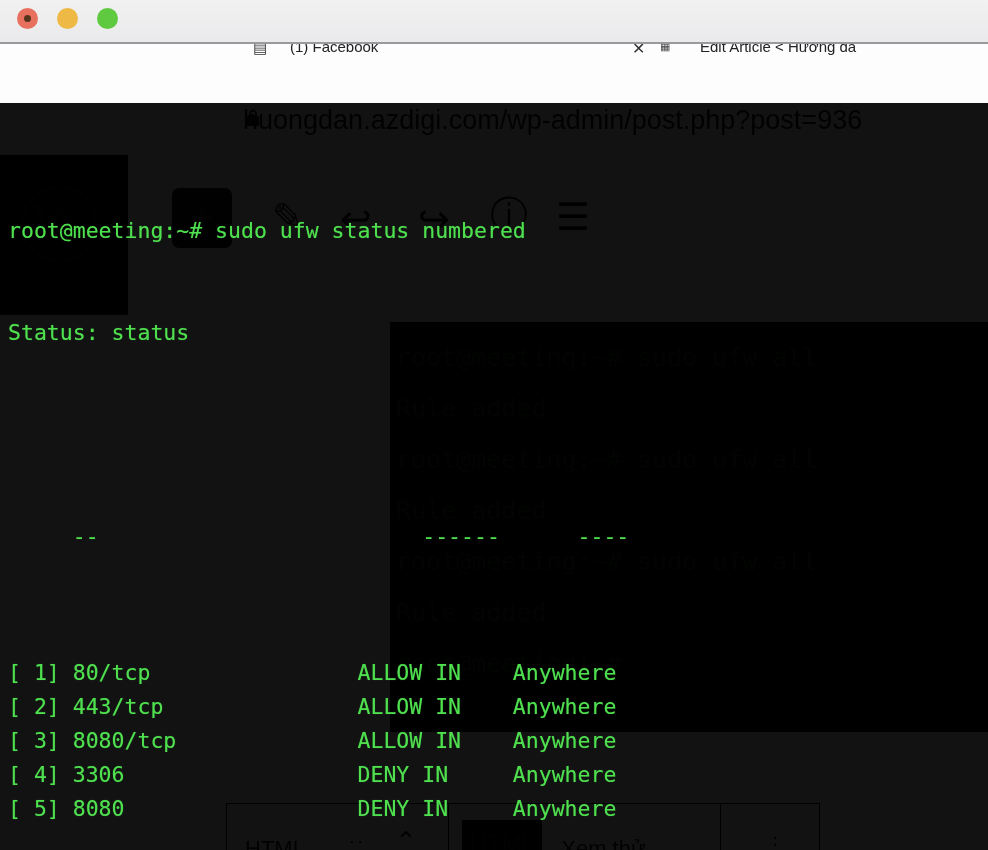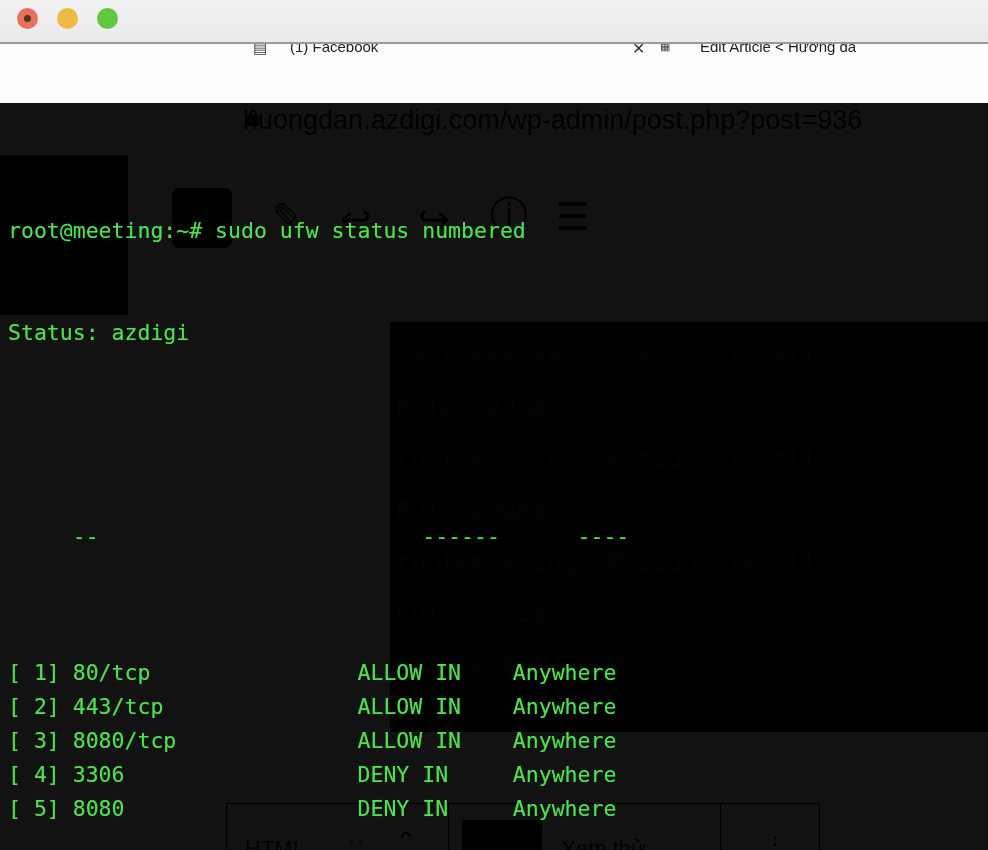--- a/index.html
+++ b/index.html
@@ -284,21 +284,21 @@
       <div class="bb-cell three">
         <span class="bb-kebab">⋮</span>
       </div>
     </div>
   </div>
 
   <div id="terminal">
     <div id="term-text">
 
       <span class="tline">root@meeting:~# sudo ufw status numbered</span>
-      <span class="tline">Status: azdigi</span>
+      <span class="tline">Status: status</span>
       <span class="tline blank"> </span>
       <span class="tline">     --                         ------      ----</span>
 
       <span id="rules-host"><span class="tline">[ 1] 80/tcp                ALLOW IN    Anywhere</span><span class="tline">[ 2] 443/tcp               ALLOW IN    Anywhere</span><span class="tline">[ 3] 8080/tcp              ALLOW IN    Anywhere</span><span class="tline">[ 4] 3306                  DENY IN     Anywhere</span><span class="tline">[ 5] 8080                  DENY IN     Anywhere</span></span>
 
       
       
 
     </div>
   </div>

